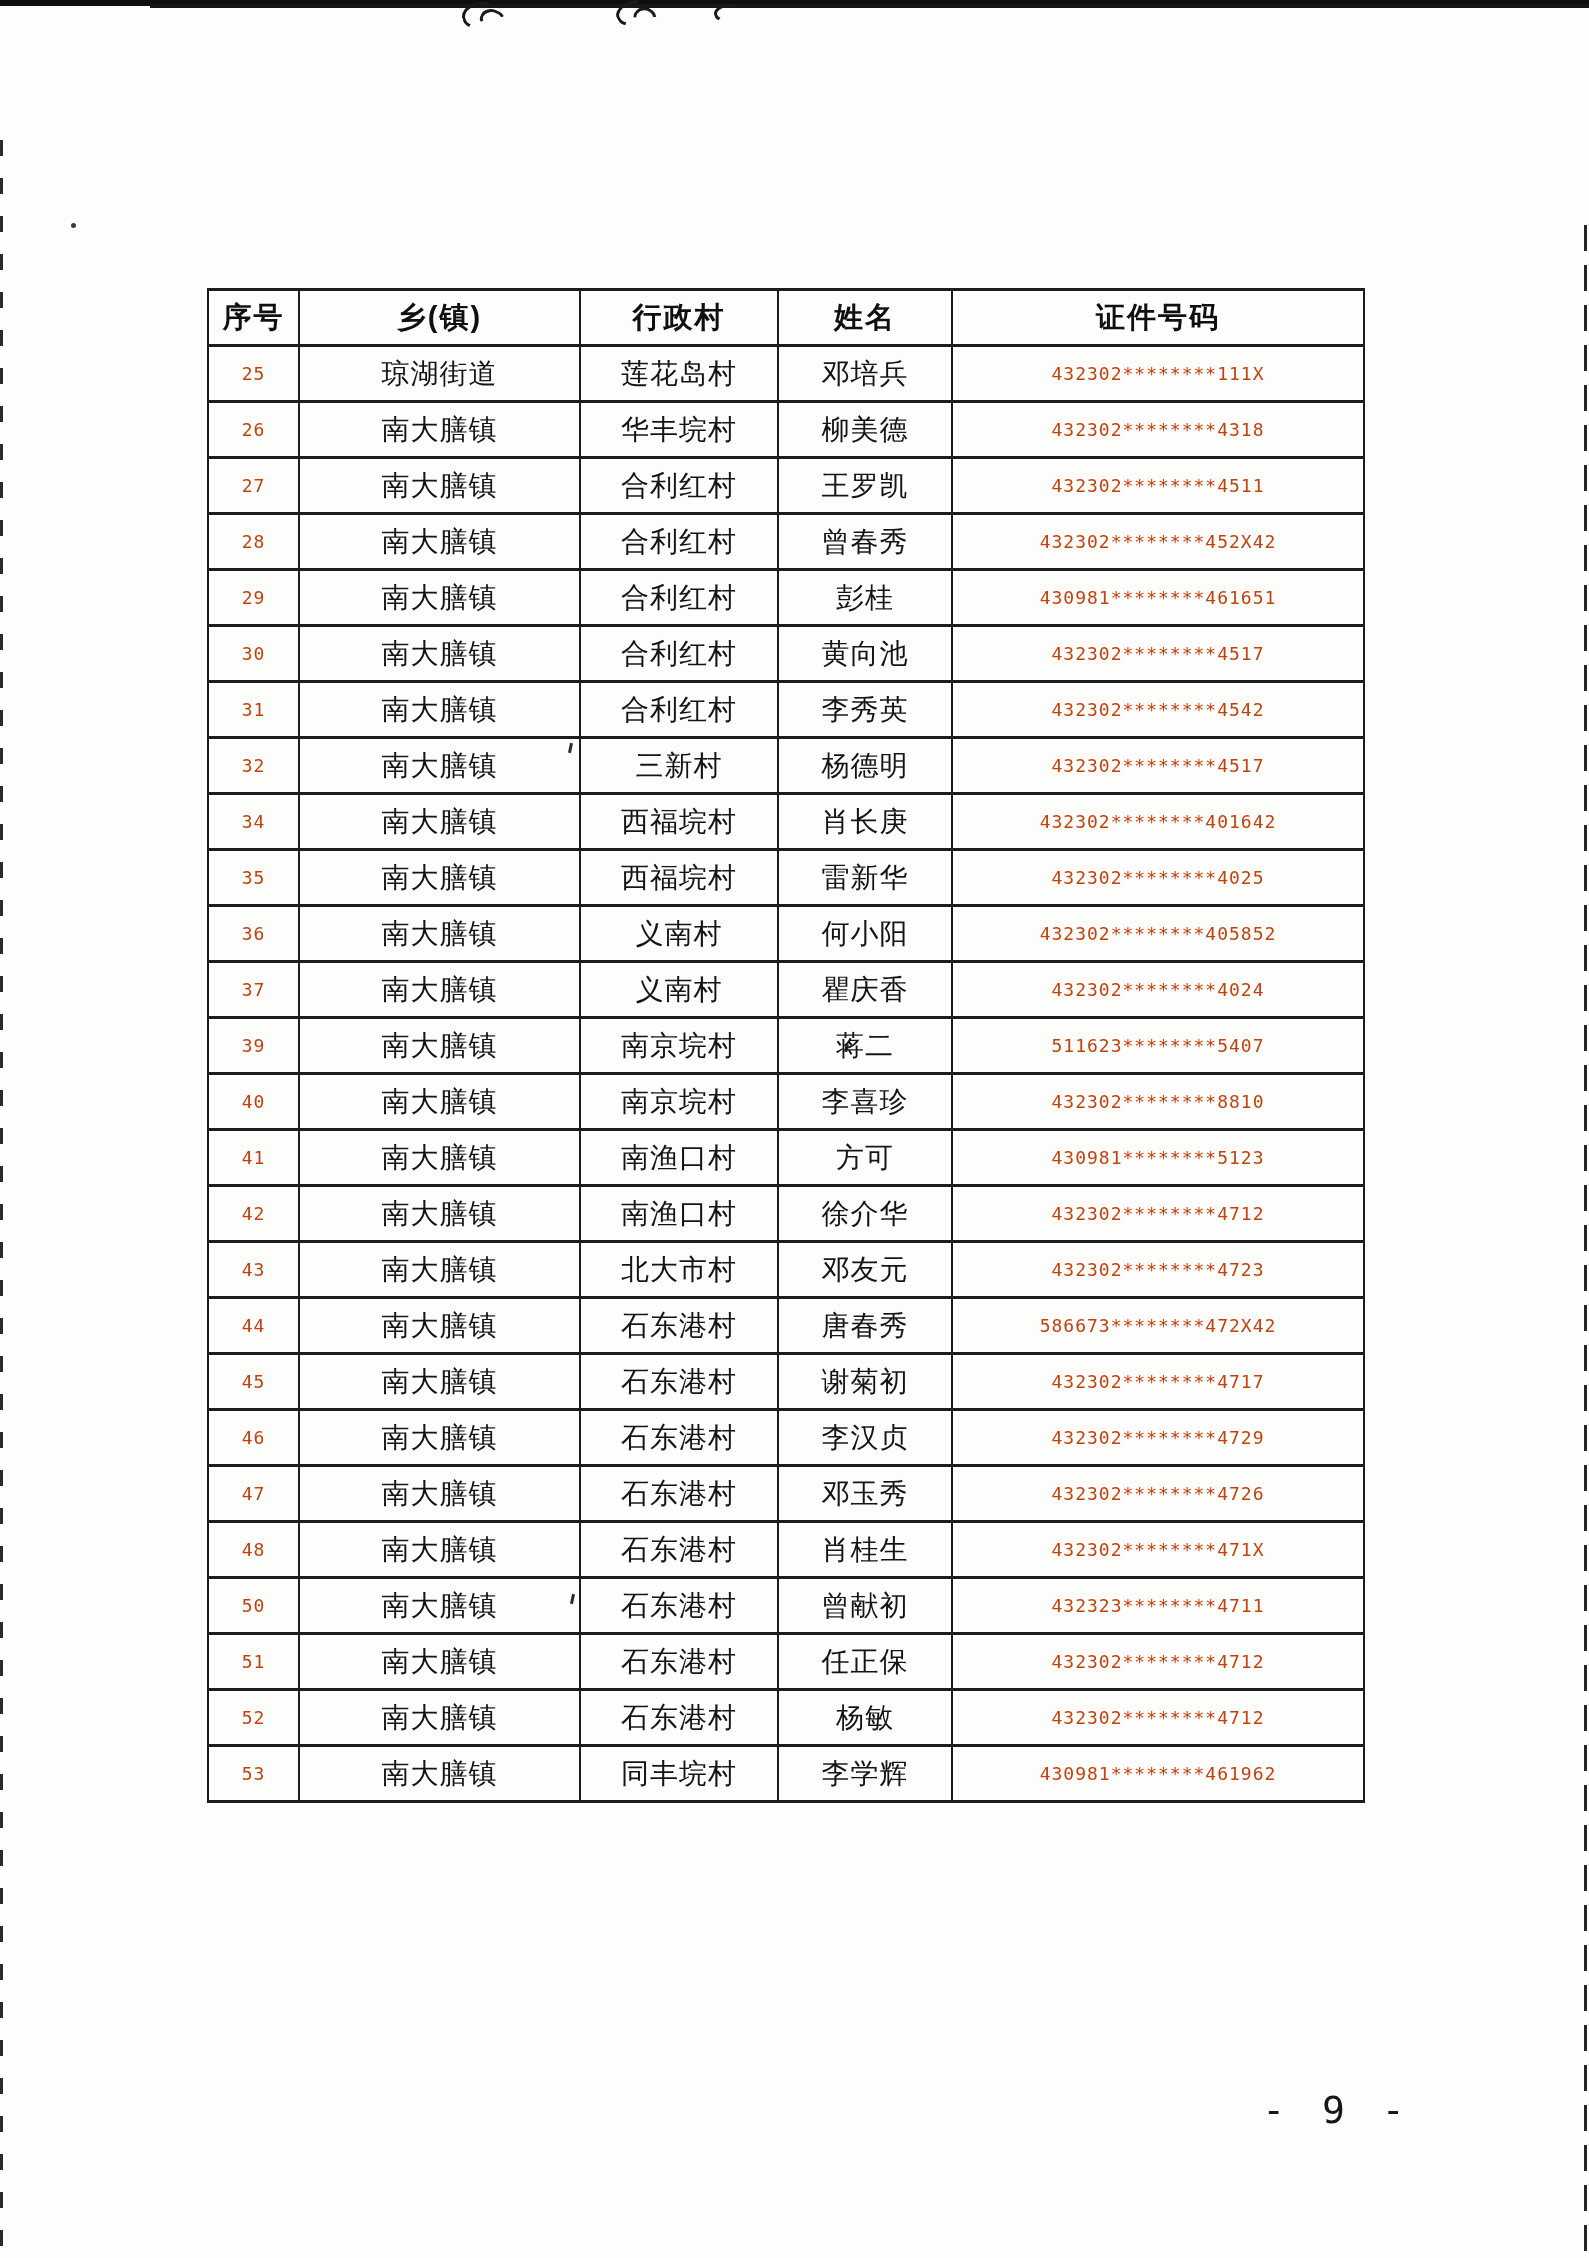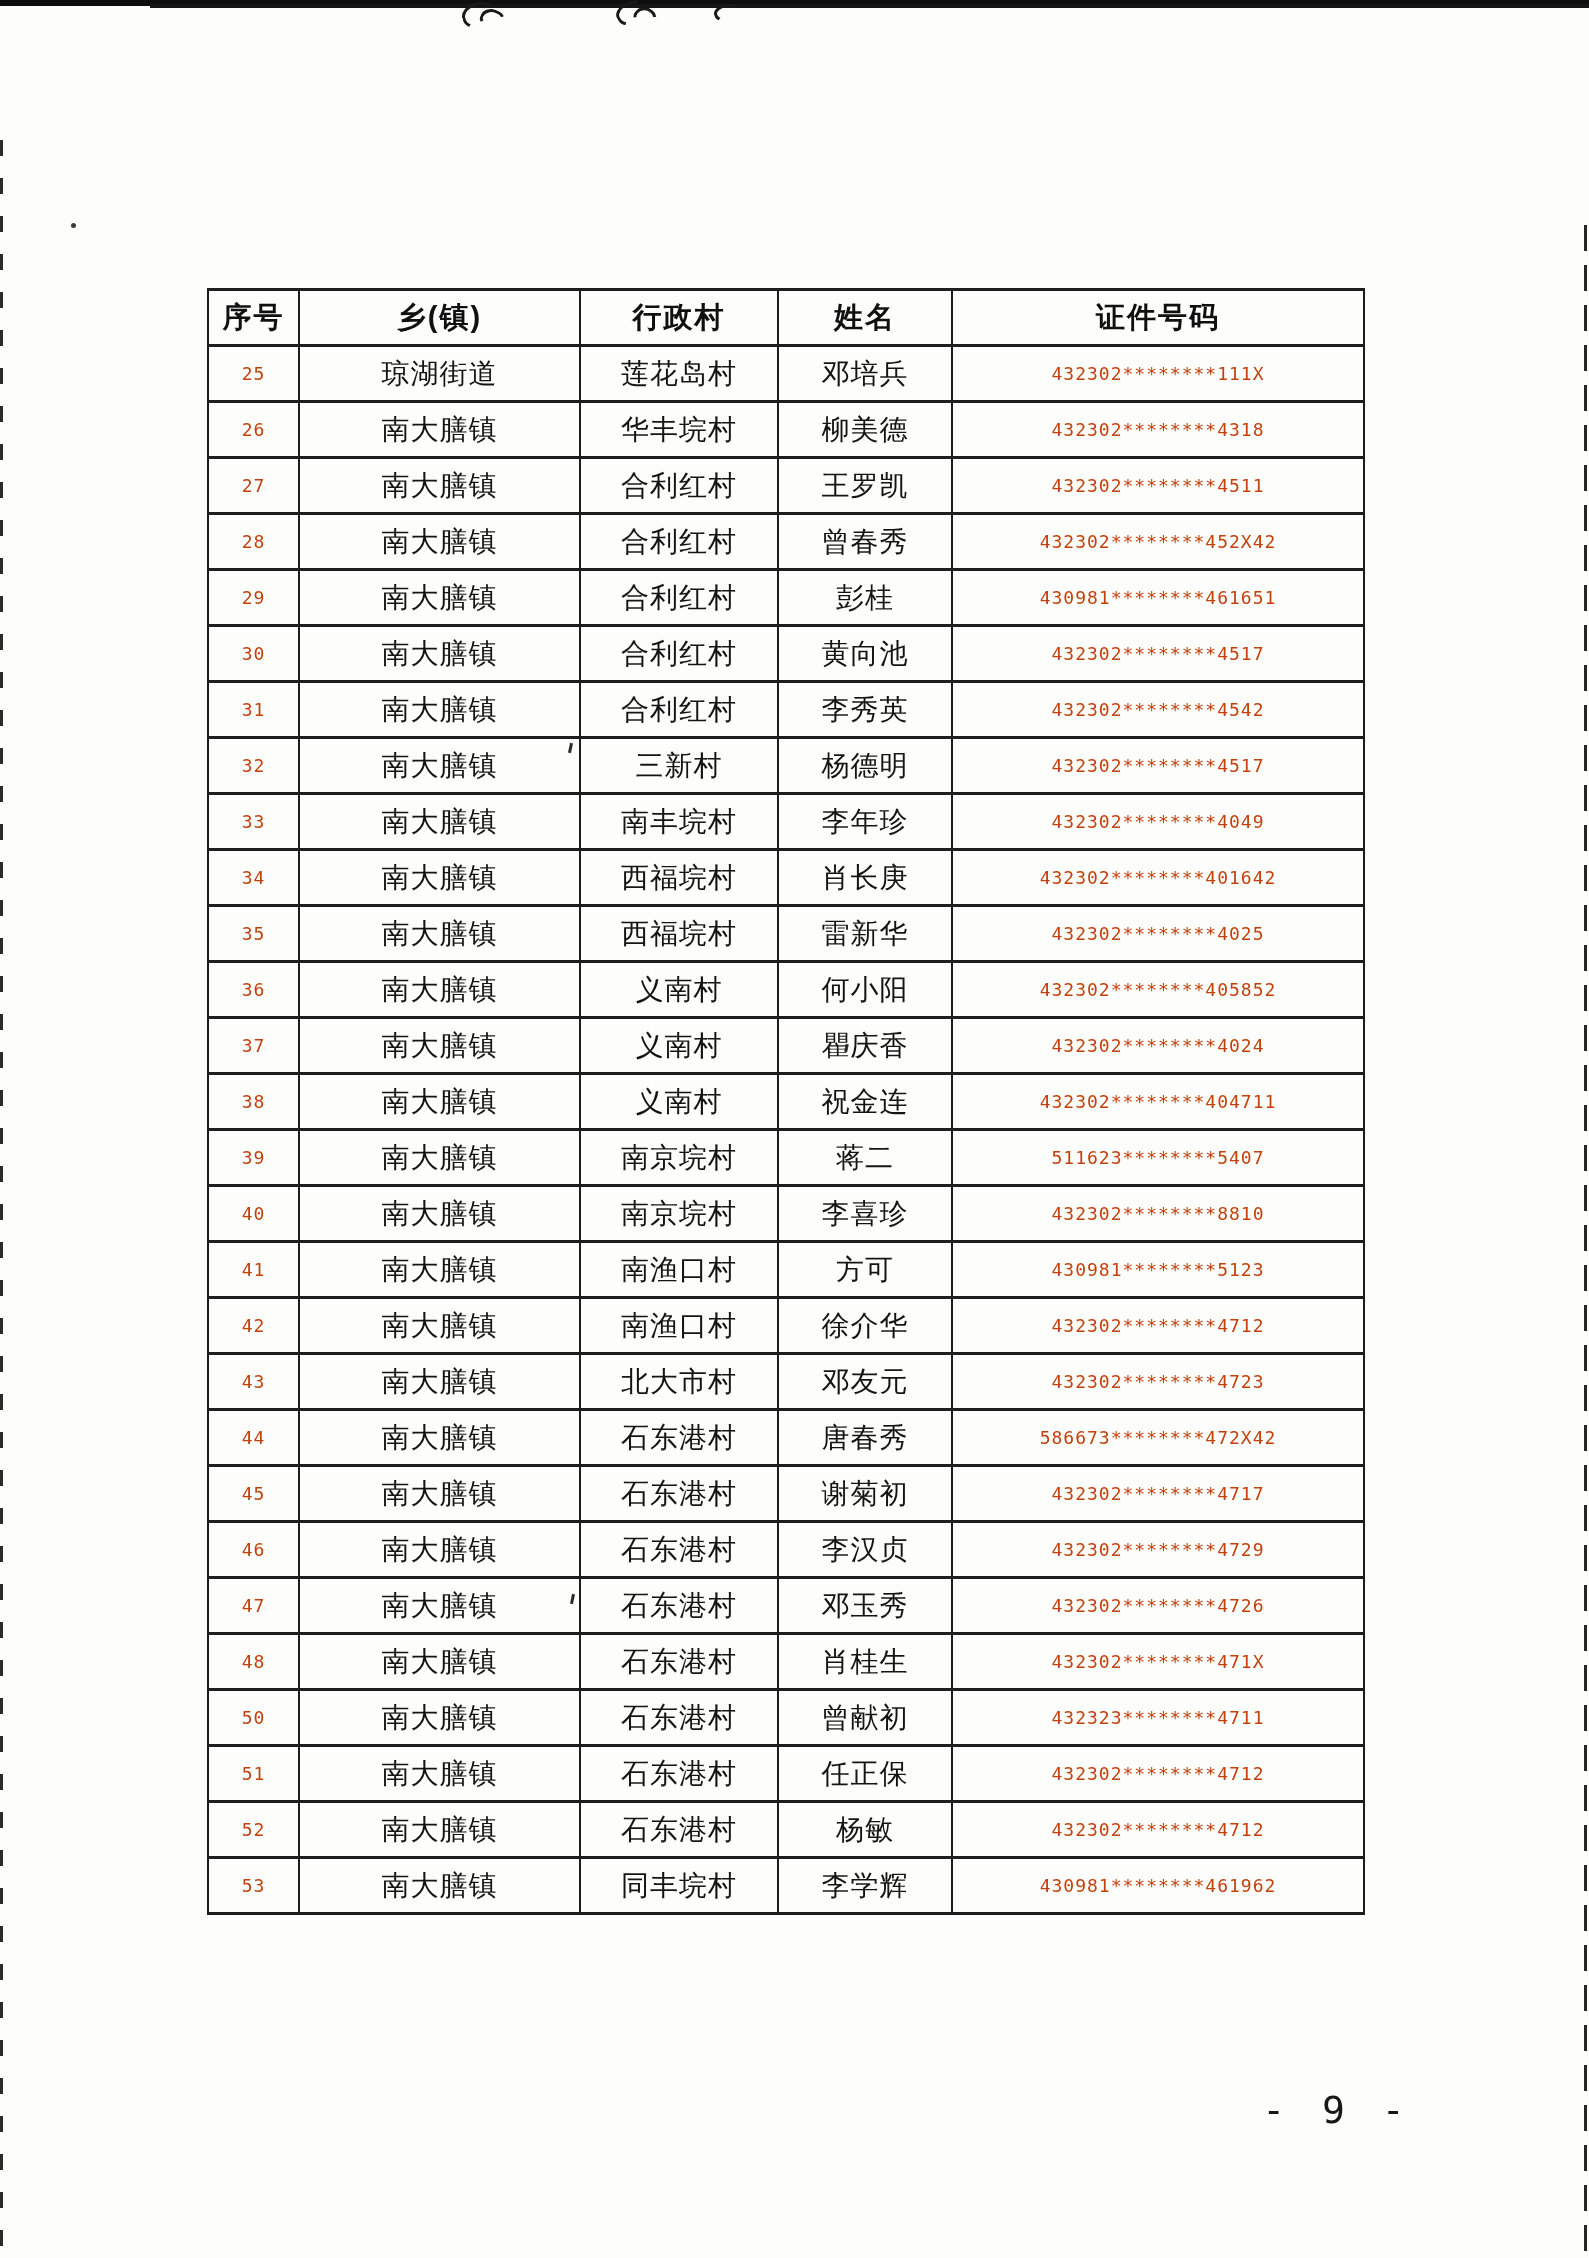--- a/index.html
+++ b/index.html
@@ -143,27 +143,20 @@
           <td class="c4">432302********4542</td>
         </tr>
         <tr>
           <td class="c0">32</td>
           <td class="c1">南大膳镇</td>
           <td class="c2">三新村</td>
           <td class="c3">杨德明</td>
           <td class="c4">432302********4517</td>
         </tr>
         <tr>
-          <td class="c0">33</td>
-          <td class="c1">南大膳镇</td>
-          <td class="c2">南丰垸村</td>
-          <td class="c3">李年珍</td>
-          <td class="c4">432302********4049</td>
-        </tr>
-        <tr>
           <td class="c0">34</td>
           <td class="c1">南大膳镇</td>
           <td class="c2">西福垸村</td>
           <td class="c3">肖长庚</td>
           <td class="c4">432302********401642</td>
         </tr>
         <tr>
           <td class="c0">35</td>
           <td class="c1">南大膳镇</td>
           <td class="c2">西福垸村</td>
@@ -178,27 +171,20 @@
           <td class="c4">432302********405852</td>
         </tr>
         <tr>
           <td class="c0">37</td>
           <td class="c1">南大膳镇</td>
           <td class="c2">义南村</td>
           <td class="c3">瞿庆香</td>
           <td class="c4">432302********4024</td>
         </tr>
         <tr>
-          <td class="c0">38</td>
-          <td class="c1">南大膳镇</td>
-          <td class="c2">义南村</td>
-          <td class="c3">祝金连</td>
-          <td class="c4">432302********404711</td>
-        </tr>
-        <tr>
           <td class="c0">39</td>
           <td class="c1">南大膳镇</td>
           <td class="c2">南京垸村</td>
           <td class="c3">蒋二</td>
           <td class="c4">511623********5407</td>
         </tr>
         <tr>
           <td class="c0">40</td>
           <td class="c1">南大膳镇</td>
           <td class="c2">南京垸村</td>

